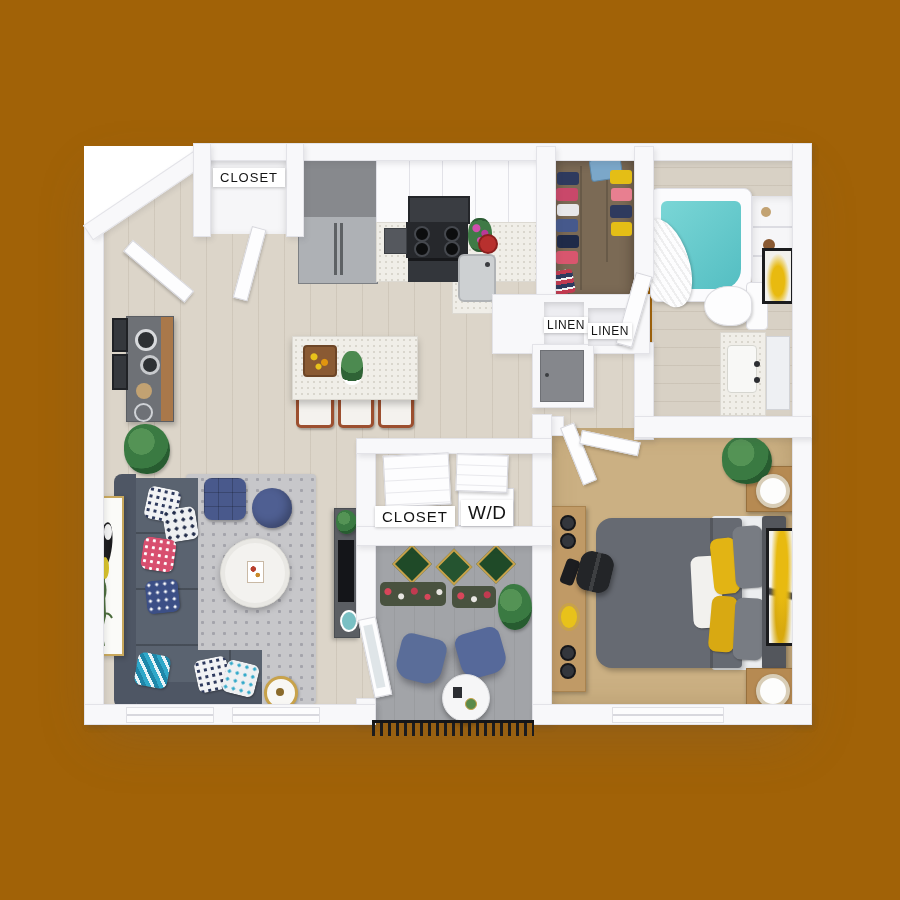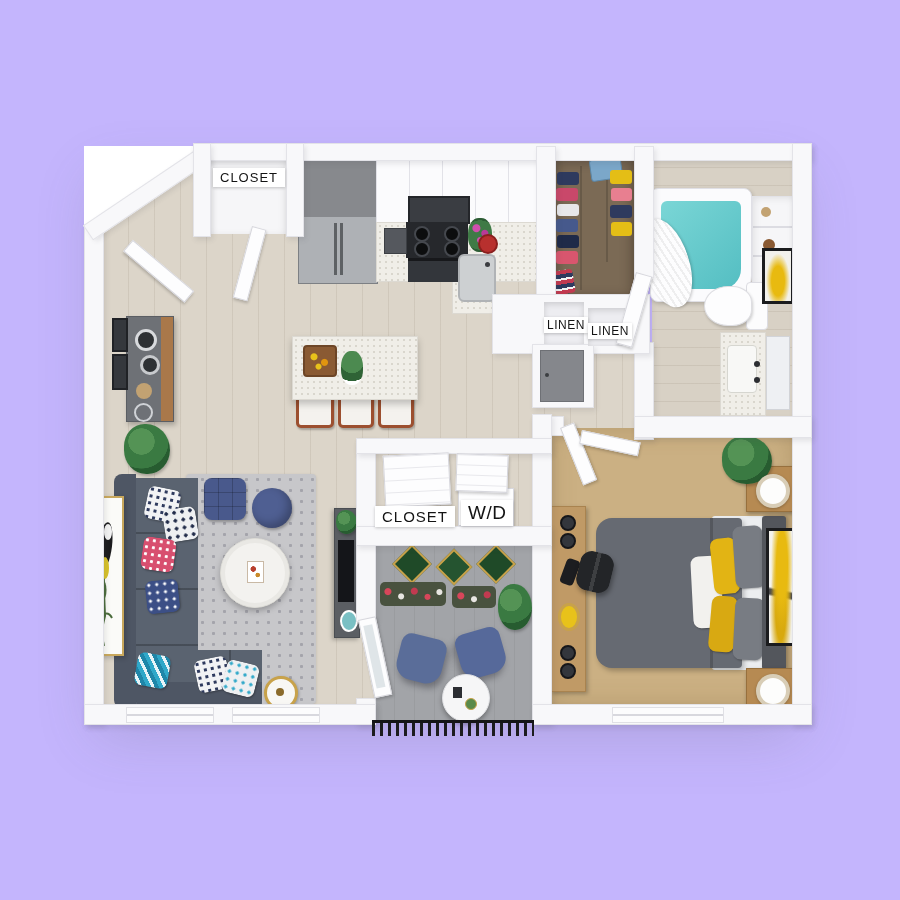--- a/index.html
+++ b/index.html
@@ -1,16 +1,16 @@
 <!DOCTYPE html>
 <html style="--wall: #f8f8fa; --wood: #dcd5c9; --bath_floor: #d8d1c5; --carpet: #cbb083; --balcony_floor: #a2a4a8; --closet_floor: #7b6a55; --tub_water: #54bec2; --sofa: #5a6370; --sofa_back: #4e5664; --rug: #c7c7ca; --navy: #49598c; --pink: #d84f6f; --teal: #2fa8c9; --yellow: #e2b414; --bed: #666a72; --door_gray: #85878c; --wood_furniture: #b68a52; --railing: #1c1c1e; --plant: #3a7a42; --label_bg: #ffffff; --label_text: #141414;"><head>
 <meta charset="utf-8">
 <style>
   html,body{margin:0;padding:0;background:#ffffff;}
-  #stage{position:relative;width:900px;height:900px;background:#c4b5fd;overflow:hidden;
+  #stage{position:relative;width:900px;height:900px;background:#a16207;overflow:hidden;
          font-family:"Liberation Sans",sans-serif;}
   .abs{position:absolute;}
   
   .wall{position:absolute;background:var(--wall,#f8f8fa);border:1px solid #e3e3e8;
         box-shadow:2px 3px 5px rgba(70,70,85,.12);z-index:30;}
   
   .wood{background-color:var(--wood,#dcd5c9);
         background-image:repeating-linear-gradient(90deg,rgba(120,105,85,.12) 0 1px,transparent 1px 26px);}
   .woodh{background-color:var(--bath_floor,#d8d1c5);
         background-image:repeating-linear-gradient(0deg,rgba(120,105,85,.12) 0 1px,transparent 1px 18px);}

